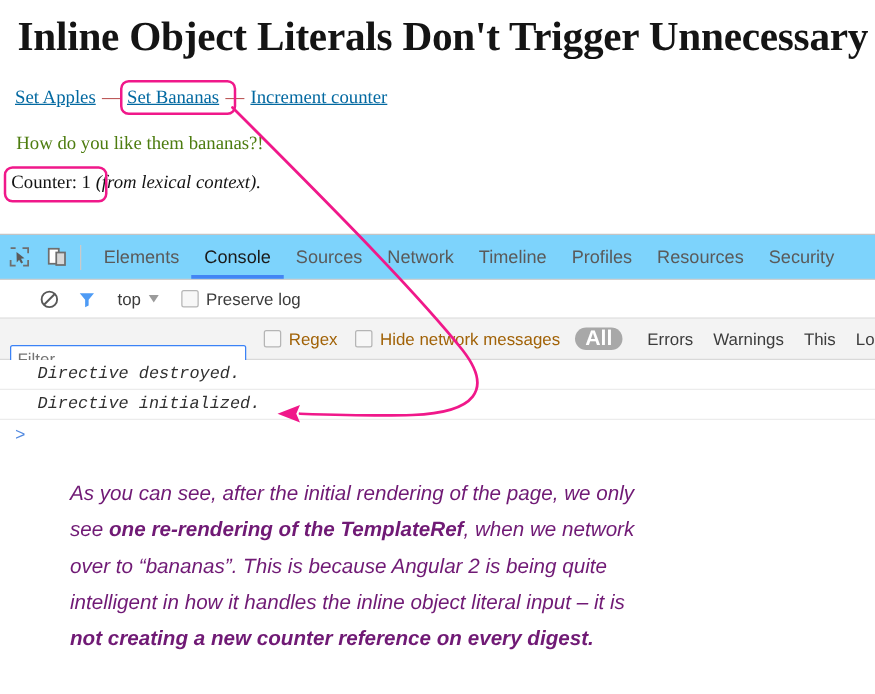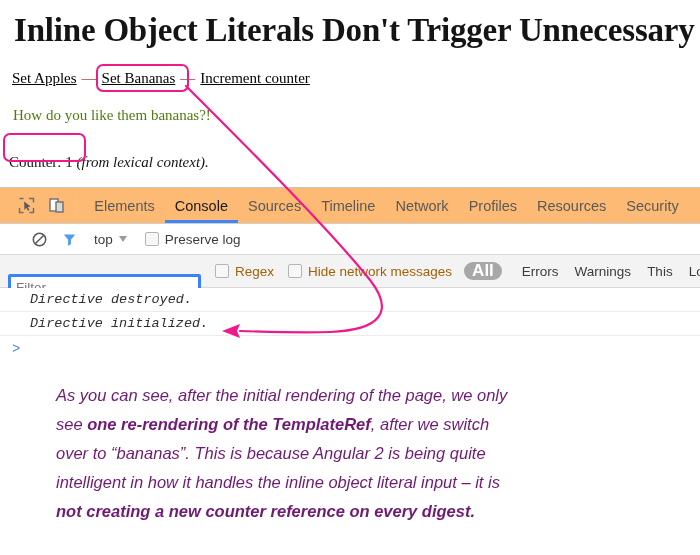--- a/index.html
+++ b/index.html
@@ -19,51 +19,50 @@
     position: absolute; left: 14px; top: 10px;
     font-family: "Liberation Serif", serif;
     font-weight: bold; font-size: 33px; line-height: 40px;
     color: #141414; white-space: nowrap; letter-spacing: -0.2px;
   }
   #link-row {
     position: absolute; left: 12px; top: 70px;
     font-family: "Liberation Serif", serif; font-size: 15px;
     color: #222; white-space: nowrap;
   }
-  #link-row a { color: #000000; text-decoration: underline; }
+  #link-row a { color: #0369a1; text-decoration: underline; }
   #link-row .dash { color: #b03a3a; padding: 0 5px; }
   #prompt-line {
     position: absolute; left: 13px; top: 107px;
     font-family: "Liberation Serif", serif; font-size: 15px; color: #4d7c0f;
   }
   #counter-line {
     position: absolute; left: 9px; top: 138px;
     font-family: "Liberation Serif", serif; font-size: 15px; color: #141414;
     white-space: nowrap;
-    margin-top: 16px;
   }
   #counter-line .lex { font-style: italic; }
 
   
   .hl-box {
     position: absolute; border: 2px solid #f0188a; border-radius: 7px;
     pointer-events: none;
   }
   #hl-bananas { left: 96px; top: 64px; width: 89px; height: 24px; }
   #hl-counter { left: 3px; top: 133px; width: 79px; height: 25px; }
 
   
   #devtools {
     position: absolute; left: 0; top: 187px; width: 700px; height: 368px;
     background: #fff; border-top: 1px solid #c4c4c4;
     font-family: "Liberation Sans", sans-serif;
   }
   #dt-tabbar {
-    position: relative; height: 35px; background: #fdba74;
-    border-bottom: 1px solid #cfcfcf; display: flex; align-items: center; justify-content: center;
+    position: relative; height: 35px; background: #7dd3fc;
+    border-bottom: 1px solid #cfcfcf; display: flex; align-items: center;
   }
   .dt-icon-btn {
     width: 30px; height: 34px; display: flex; align-items: center; justify-content: center;
   }
   #dt-sep { width: 1px; height: 20px; background: #cacaca; margin: 0 8px 0 4px; }
   .dt-tab {
     font-size: 14.5px; color: #5a5a5a; padding: 0 10px; height: 34px;
     display: flex; align-items: center; white-space: nowrap;
   }
   .dt-tab.active { color: #1a1a1a; box-shadow: inset 0 -3px 0 #4285f4; }
@@ -82,21 +81,21 @@
     background: #f7f7f7; display: inline-block; vertical-align: -2px;
   }
   #preserve-log { display: flex; align-items: center; gap: 6px; margin-left: 18px; }
 
   #dt-filterbar2 {
     position: relative; height: 32px; background: #f3f3f3;
     border-bottom: 1px solid #d9d9d9; display: flex; align-items: center;
     padding-left: 8px; gap: 0;
   }
   #filter-input {
-    width: 180px; height: 20px; border: 3px solid #3b82f6; border-radius: 2px;
+    width: 180px; height: 20px; border: 1px solid #3b82f6; border-radius: 2px;
     background: #fff; font-size: 13.5px; color: #0f766e; padding: 0 5px;
     font-family: "Liberation Sans", sans-serif; outline: none; margin-top: 32px;
   }
   .cbgroup { display: flex; align-items: center; gap: 6px; margin-left: 14px; }
   .cbgroup .lbl { font-size: 13.5px; color: #a16207; white-space: nowrap; }
   #pill-all {
     margin-left: 12px; background: #a8a8a8; color: #fff; font-size: 17px;
     border-radius: 9px; padding: 2px 8px; line-height: 14px; font-weight: bold;
   }
   #vsep { width: 1px; height: 18px; background: #cfcfcf; margin: 0 10px; }
@@ -158,22 +157,22 @@
       <svg width="17" height="17" viewBox="0 0 17 17">
         <rect x="2" y="2" width="8" height="12" fill="#fff" stroke="#6e6e6e" stroke-width="1.4"></rect>
         <rect x="8" y="5" width="7" height="10" fill="#d8d8d8" stroke="#6e6e6e" stroke-width="1.4"></rect>
       </svg>
     </div>
     <div id="dt-sep"></div>
 
     <div class="dt-tab">Elements</div>
     <div class="dt-tab active">Console</div>
     <div class="dt-tab">Sources</div>
+    <div class="dt-tab">Network</div>
     <div class="dt-tab">Timeline</div>
-    <div class="dt-tab">Network</div>
     <div class="dt-tab">Profiles</div>
     <div class="dt-tab">Resources</div>
     <div class="dt-tab">Security</div>
   </div>
 
   <div id="dt-filterbar">
     <div class="dt-icon-btn">
       <svg width="15" height="15" viewBox="0 0 15 15">
         <circle cx="7.5" cy="7.5" r="6.2" fill="none" stroke="#585858" stroke-width="1.5"></circle>
         <line x1="3.2" y1="11.8" x2="11.8" y2="3.2" stroke="#585858" stroke-width="1.5"></line>
@@ -216,21 +215,21 @@
     <div class="console-row">Directive destroyed.</div>
     <div class="console-row">Directive initialized.</div>
     <div id="console-prompt">&gt;</div>
   </div>
 </div>
 
 <div id="annotation">
   <div>
     <span>As you can see, after the initial rendering of the page, we only</span>
   </div>
-  <div><span>see </span><b>one re-rendering of the TemplateRef</b><span>, after we switch</span></div>
+  <div><span>see </span><b>one re-rendering of the TemplateRef</b><span>, when we network</span></div>
   <div>
     <span>over to “bananas”. This is because Angular 2 is being quite</span>
   </div>
   <div>
     <span>intelligent in how it handles the inline object literal input – it is</span>
   </div>
   <div>
     <b>not creating a new counter reference on every digest.</b>
   </div>
 </div>

